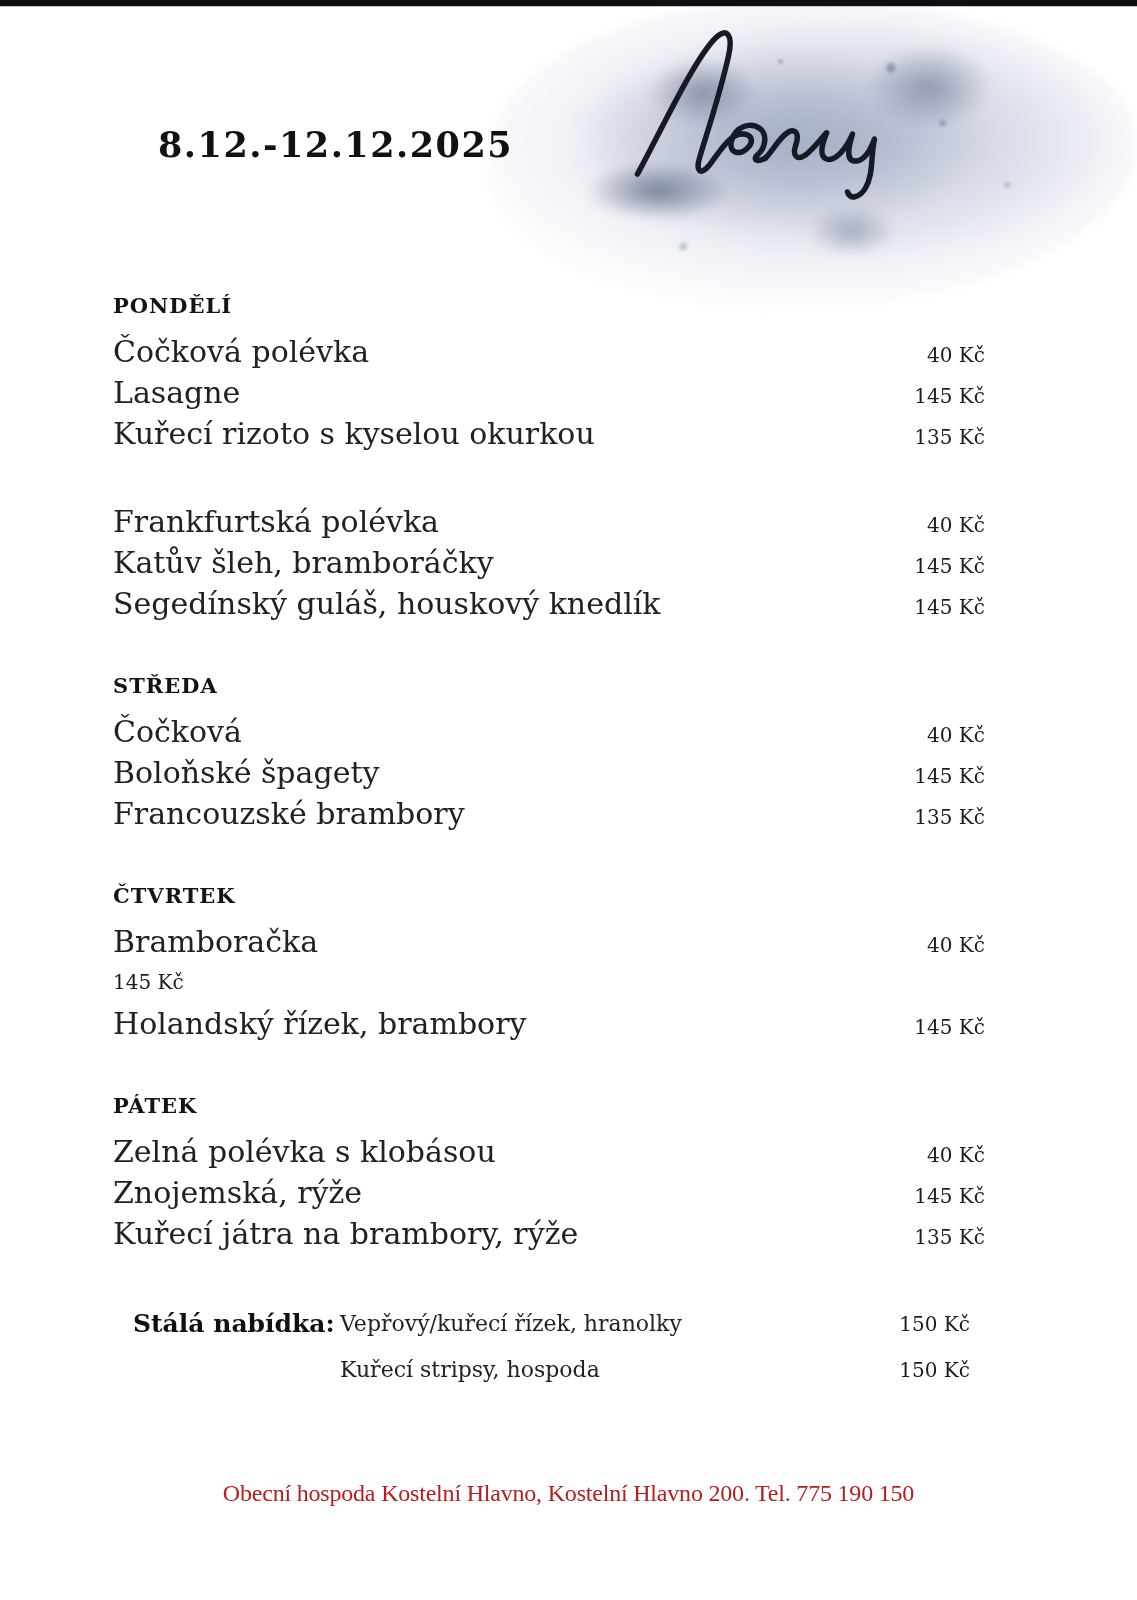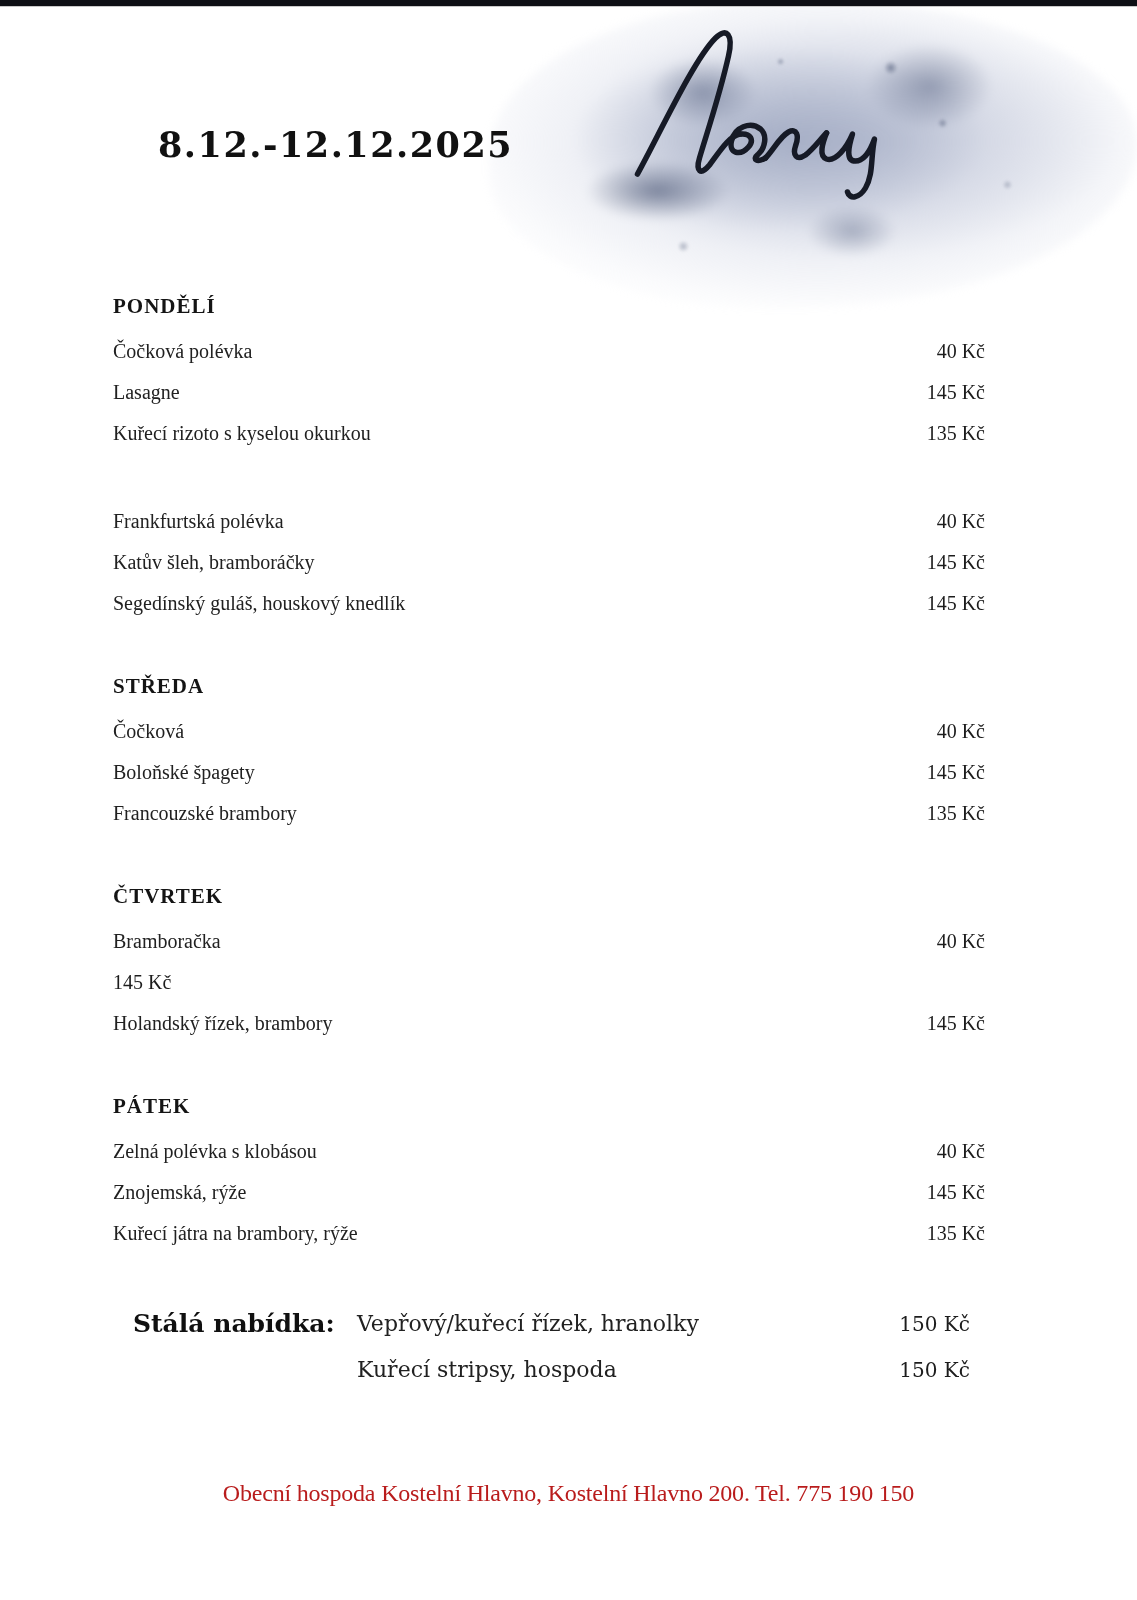--- a/index.html
+++ b/index.html
@@ -64,40 +64,40 @@
     letter-spacing: 1.5px;
     color: #111111;
     z-index: 2;
   }
   
   .menu-content {
     position: absolute; top: 0; left: 113px; right: 152px;
     padding-top: 291px;
     z-index: 2;
   }
-  .day-section { margin: 0 0 47px 0; font-family: Liberation Serif, serif; }
+  .day-section { margin: 0 0 47px 0; }
   .day-heading {
     font-size: 21px; font-weight: bold;
     letter-spacing: 1px;
     line-height: 30px;
     margin: 0 0 10px 0;
     color: #141414;
   }
   .menu-row {
     display: flex; justify-content: space-between; align-items: baseline;
     height: 41px; line-height: 41px;
   }
-  .item-name { font-size: 20px; color: #212121; }
+  .item-name { font-size: 30px; color: #212121; }
   .item-price { font-size: 20px; color: #1c1c1c; white-space: nowrap; }
   
   .stala-block { margin-top: 20px; }
   .stala-row {
     display: flex; align-items: center;
     height: 46px; line-height: 46px;
-    padding-left: 20px; padding-right: 15px; gap: 17px;
+    padding-left: 20px; padding-right: 15px;
   }
   .stala-label {
     flex: 0 0 207px;
     font-size: 25px; font-weight: bold; color: #101010;
   }
   .stala-name { font-size: 22px; color: #212121; }
   .stala-price { margin-left: auto; font-size: 20px; color: #1c1c1c; white-space: nowrap; }
   
   .footer-line {
     position: absolute; left: 0; right: 0; top: 1480px;

